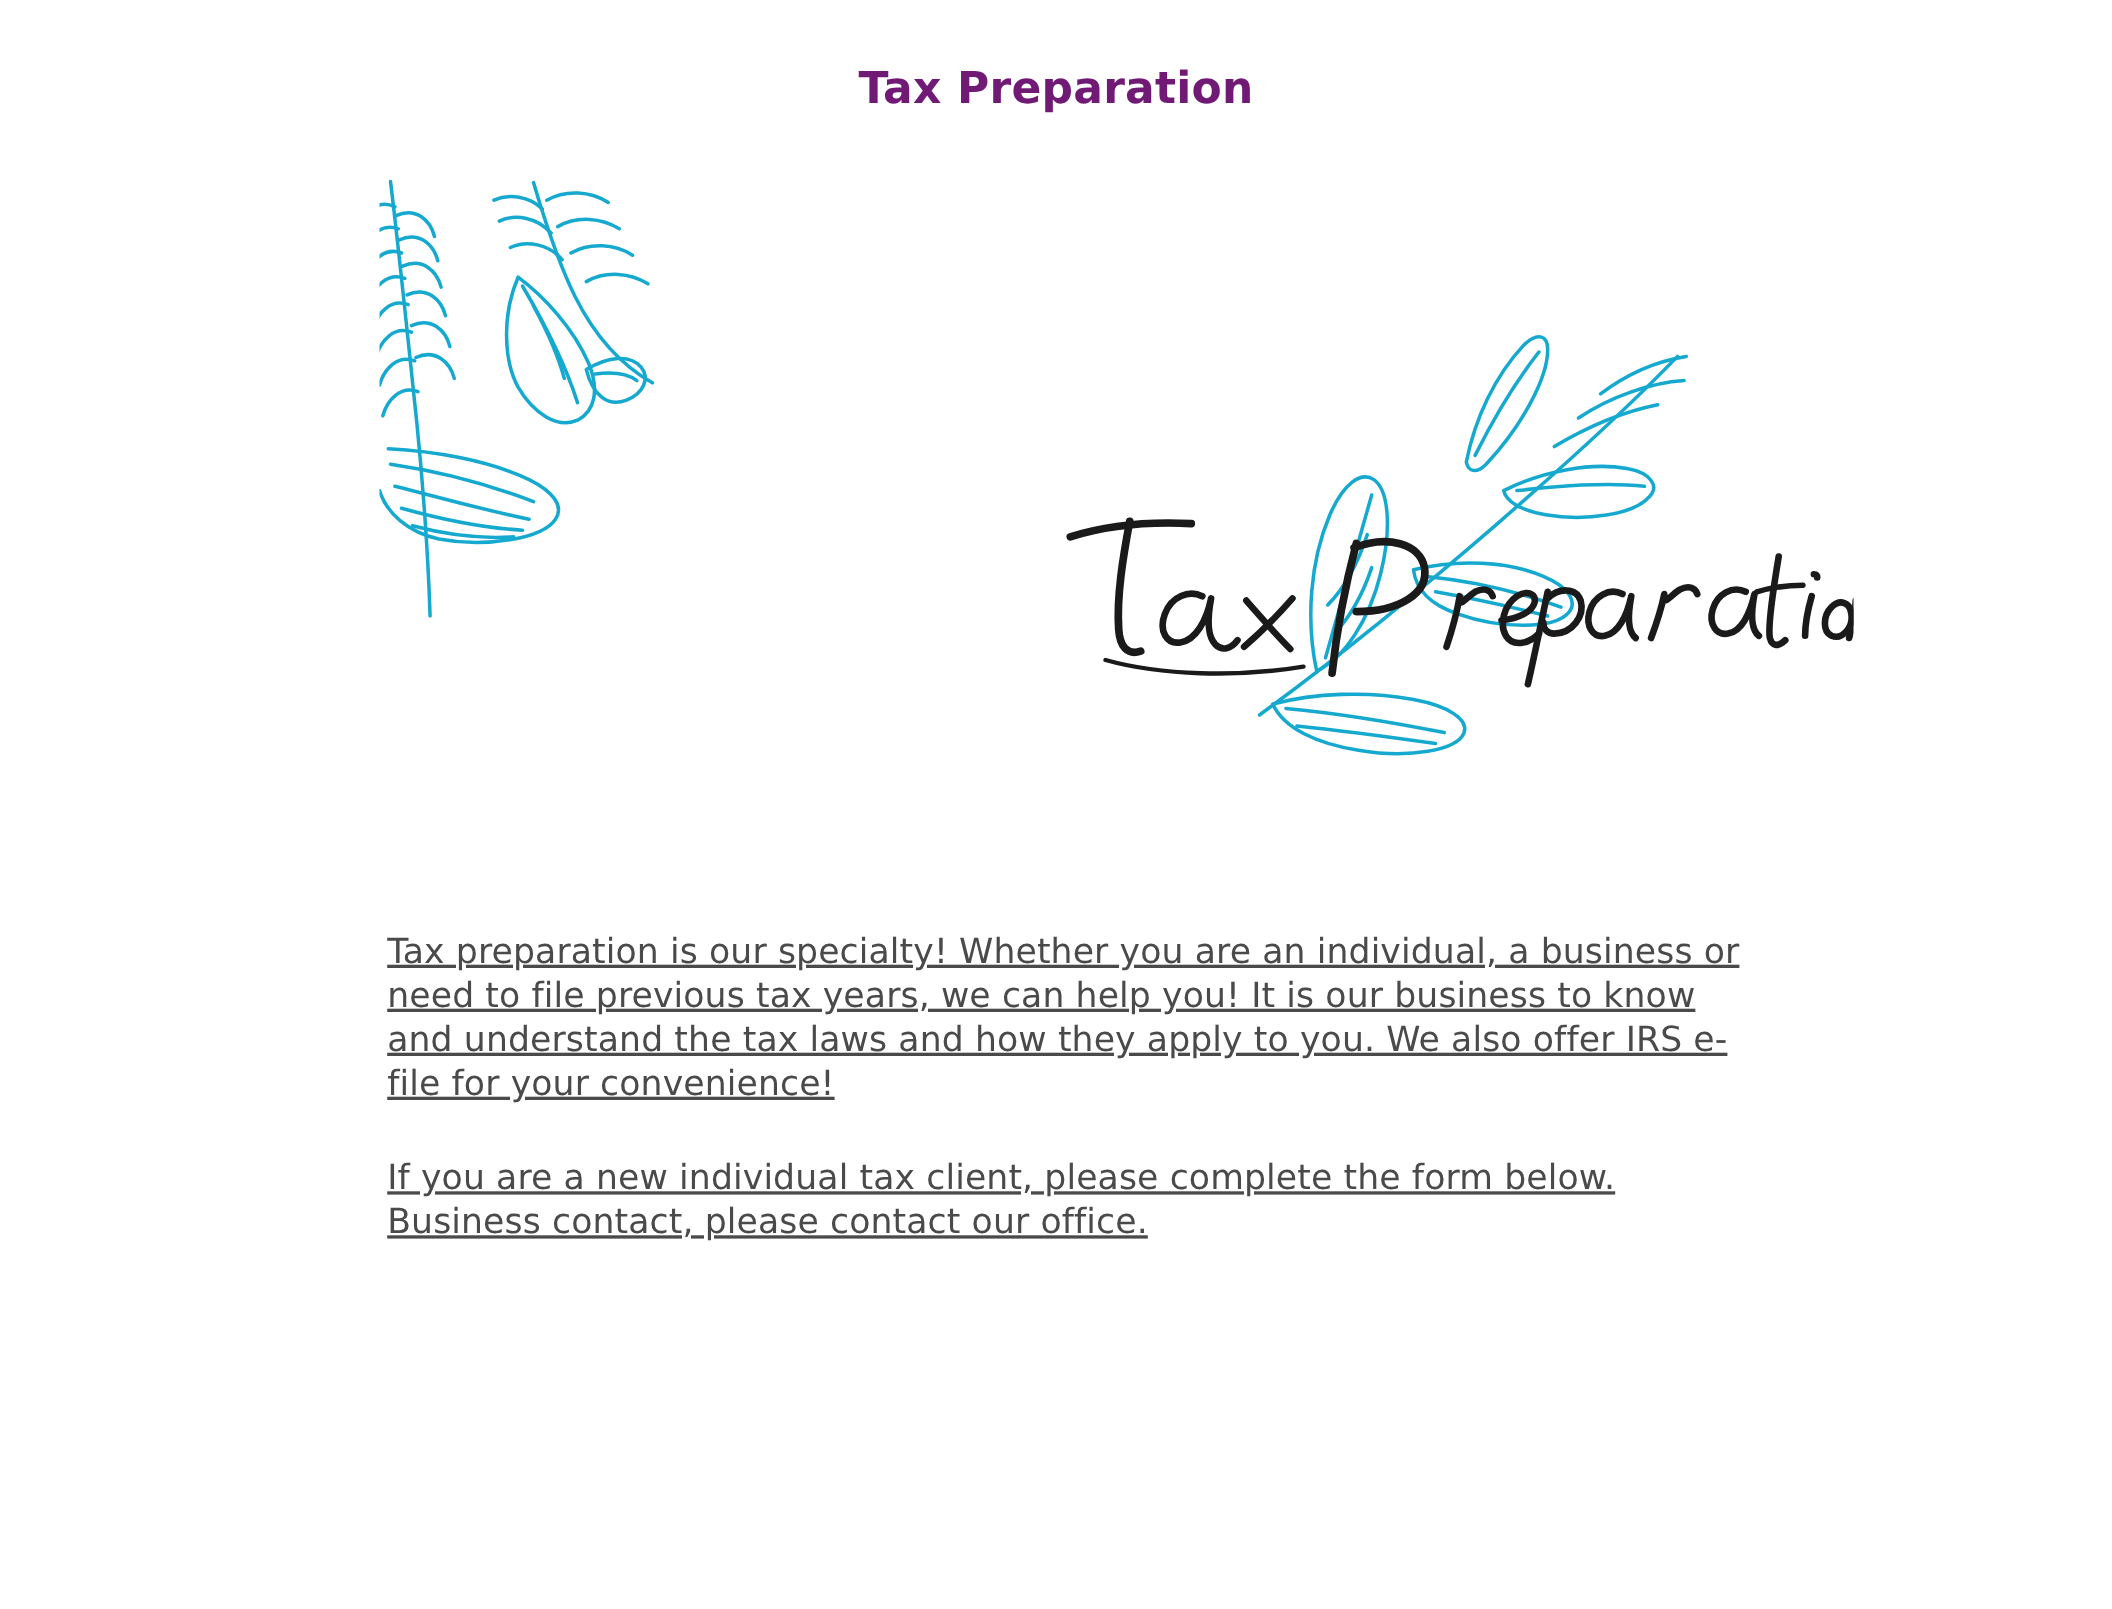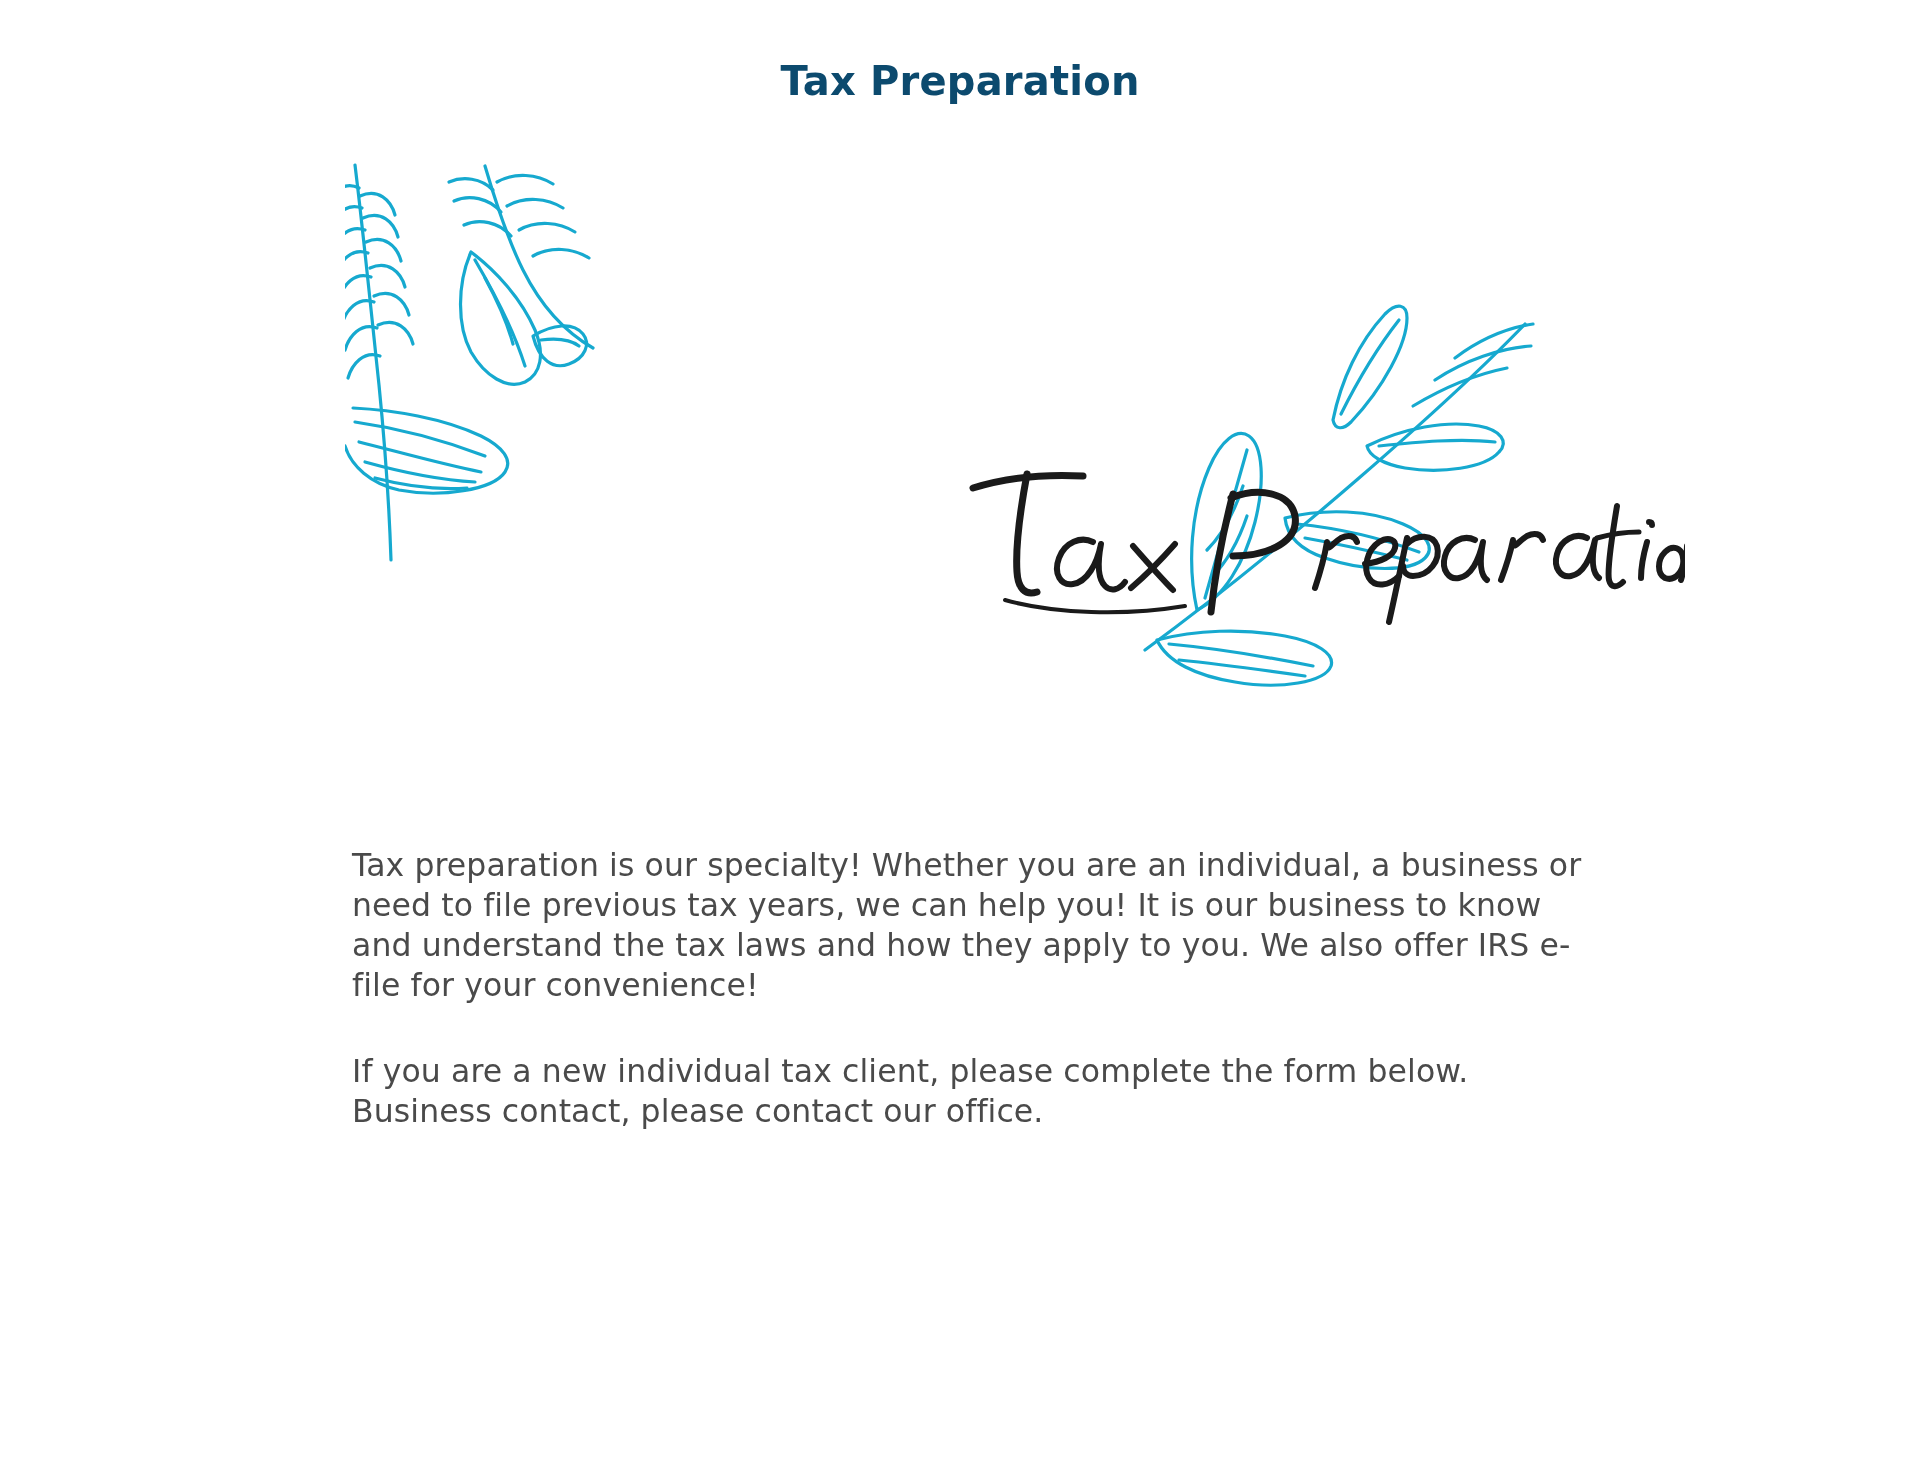--- a/index.html
+++ b/index.html
@@ -23,21 +23,21 @@
     background: #ffffff;
   }
   .page-title {
     position: absolute;
     left: 0;
     top: 58px;
     width: 1920px;
     text-align: center;
     font-size: 40px;
     font-weight: 700;
-    color: #0c4a6e;
+    color: #701a75;
     letter-spacing: 0.2px;
   }
   .hero {
     position: absolute;
     left: 345px;
     top: 160px;
     width: 1255px;
     height: 640px;
   }
   .hero svg {
@@ -52,20 +52,21 @@
   }
   .body-copy {
     position: absolute;
     left: 352px;
     top: 845px;
     width: 1240px;
     color: #4a4a4a;
     font-size: 31.5px;
     line-height: 1.27;
     letter-spacing: 0.1px;
+    text-decoration: underline;
   }
   .body-copy p {
     margin: 0 0 46px 0;
   }
   .body-copy p:last-child {
     margin-bottom: 0;
   }
 </style>
 </head>
 <body>

